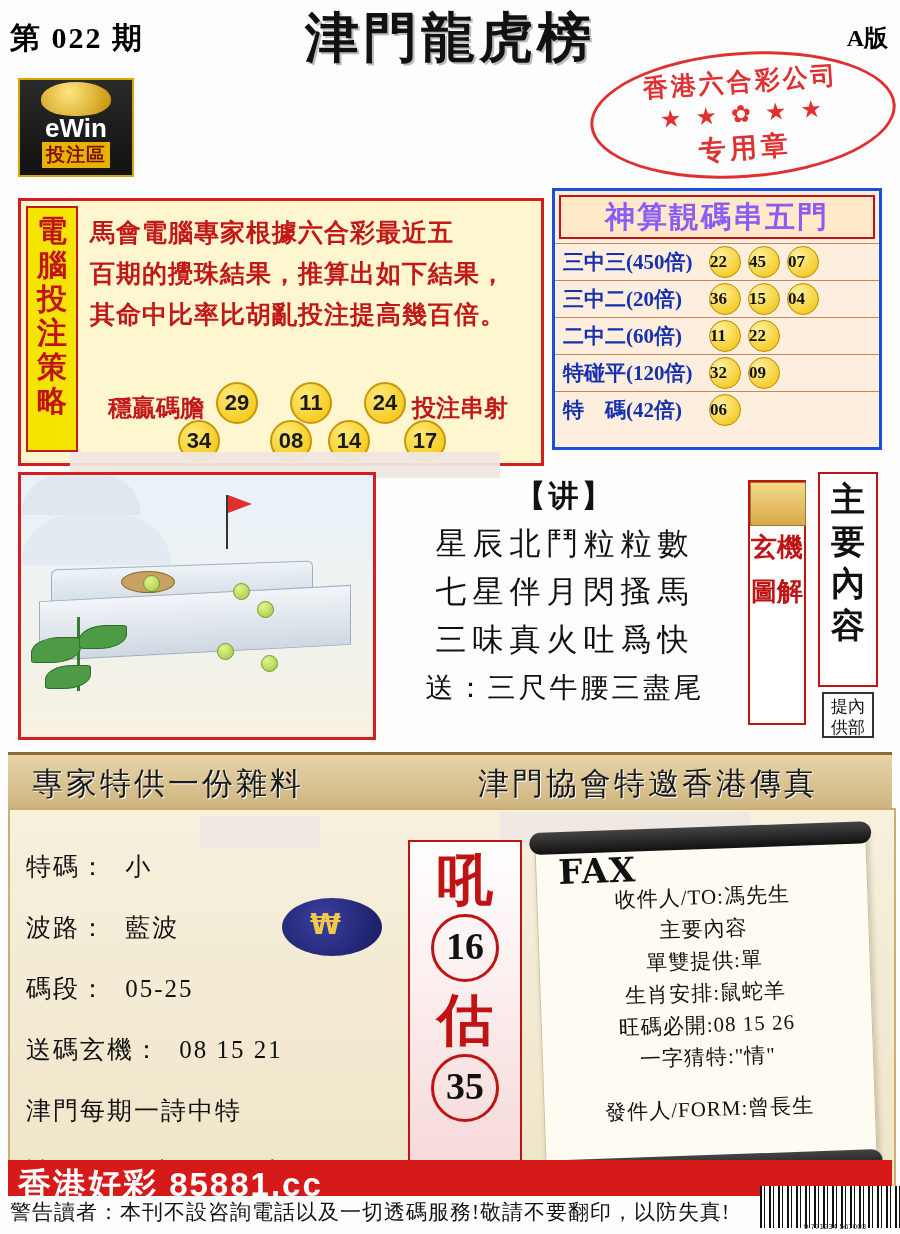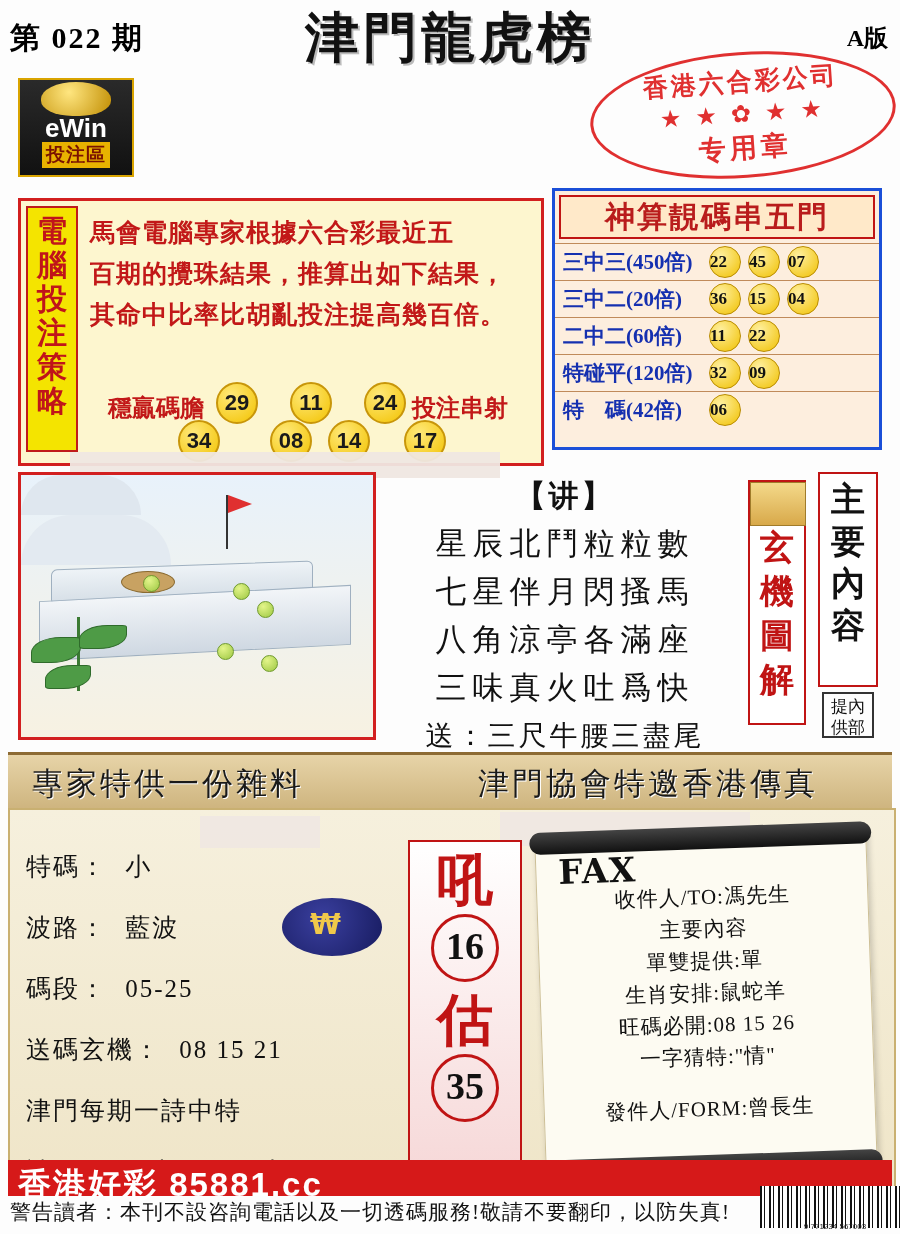--- a/index.html
+++ b/index.html
@@ -99,21 +99,21 @@
     font-family:"Liberation Sans",sans-serif;
   }
 
   
   .rtable{
     position:absolute;left:552px;top:188px;width:330px;height:262px;
     background:#fdeede;border:3px solid #1b4fd8;box-sizing:border-box;
   }
   .rtable .rt-title{
     margin:4px;height:40px;line-height:40px;text-align:center;
-    color:#b91c1c;font-size:30px;font-weight:bold;letter-spacing:2px;
+    color:#8b5cf6;font-size:30px;font-weight:bold;letter-spacing:2px;
     border:2px solid #c01414;background:#ffe9c9;
   }
   .rt-row{
     display:flex;align-items:center;height:36px;
     border-top:1px solid #c08a5a;
   }
   .rt-row .rt-l{
     width:150px;padding-left:8px;box-sizing:border-box;
     color:#1530b0;font-size:21px;font-weight:bold;white-space:nowrap;
   }
@@ -166,21 +166,21 @@
     text-align:center;color:#111;
   }
   .poem .pt{font-size:30px;font-weight:bold;letter-spacing:3px;}
   .poem .pl{font-size:31px;letter-spacing:6px;margin-top:6px;font-family:"DejaVu Serif",serif;}
   .poem .pgift{font-size:28px;letter-spacing:3px;margin-top:8px;}
 
   
   .vbox1{
     position:absolute;left:748px;top:480px;width:58px;height:245px;
     background:#ffffff;border:2px solid #c01414;
-    color:#c01414;font-size:34px;font-weight:bold;text-align:center;
+    color:#c01414;font-size:26px;font-weight:bold;text-align:center;
     line-height:44px;padding-top:44px;box-sizing:border-box;
   }
   .vimg{
     position:absolute;left:750px;top:482px;width:54px;height:42px;
     background:linear-gradient(#f4d98a,#d8a94a);border:1px solid #a07b2a;
   }
   .vbox2{
     position:absolute;left:818px;top:472px;width:60px;height:215px;
     background:#ffffff;border:2px solid #c01414;
     color:#111;font-size:34px;font-weight:bold;text-align:center;
@@ -391,21 +391,20 @@
     <div class="apple" style="left:212px;top:108px;"></div>
     <div class="apple" style="left:236px;top:126px;"></div>
     <div class="apple" style="left:196px;top:168px;"></div>
     <div class="apple" style="left:240px;top:180px;"></div>
   </div>
 
   <div class="poem">
     <div class="pt">【讲】</div>
     <div class="pl">星辰北鬥粒粒數</div>
     <div class="pl">七星伴月閃搔馬</div>
-    <div class="pl">八角涼亭各滿座</div>
     <div class="pl">三味真火吐爲快</div>
     <div class="pgift">送：三尺牛腰三盡尾</div>
   </div>
 
   <div class="vbox1">玄機圖解</div>
   <div class="vimg"></div>
   <div class="vbox2">主要內容</div>
   <div class="vbox3">提內供部</div>
 
   <div class="banner">

